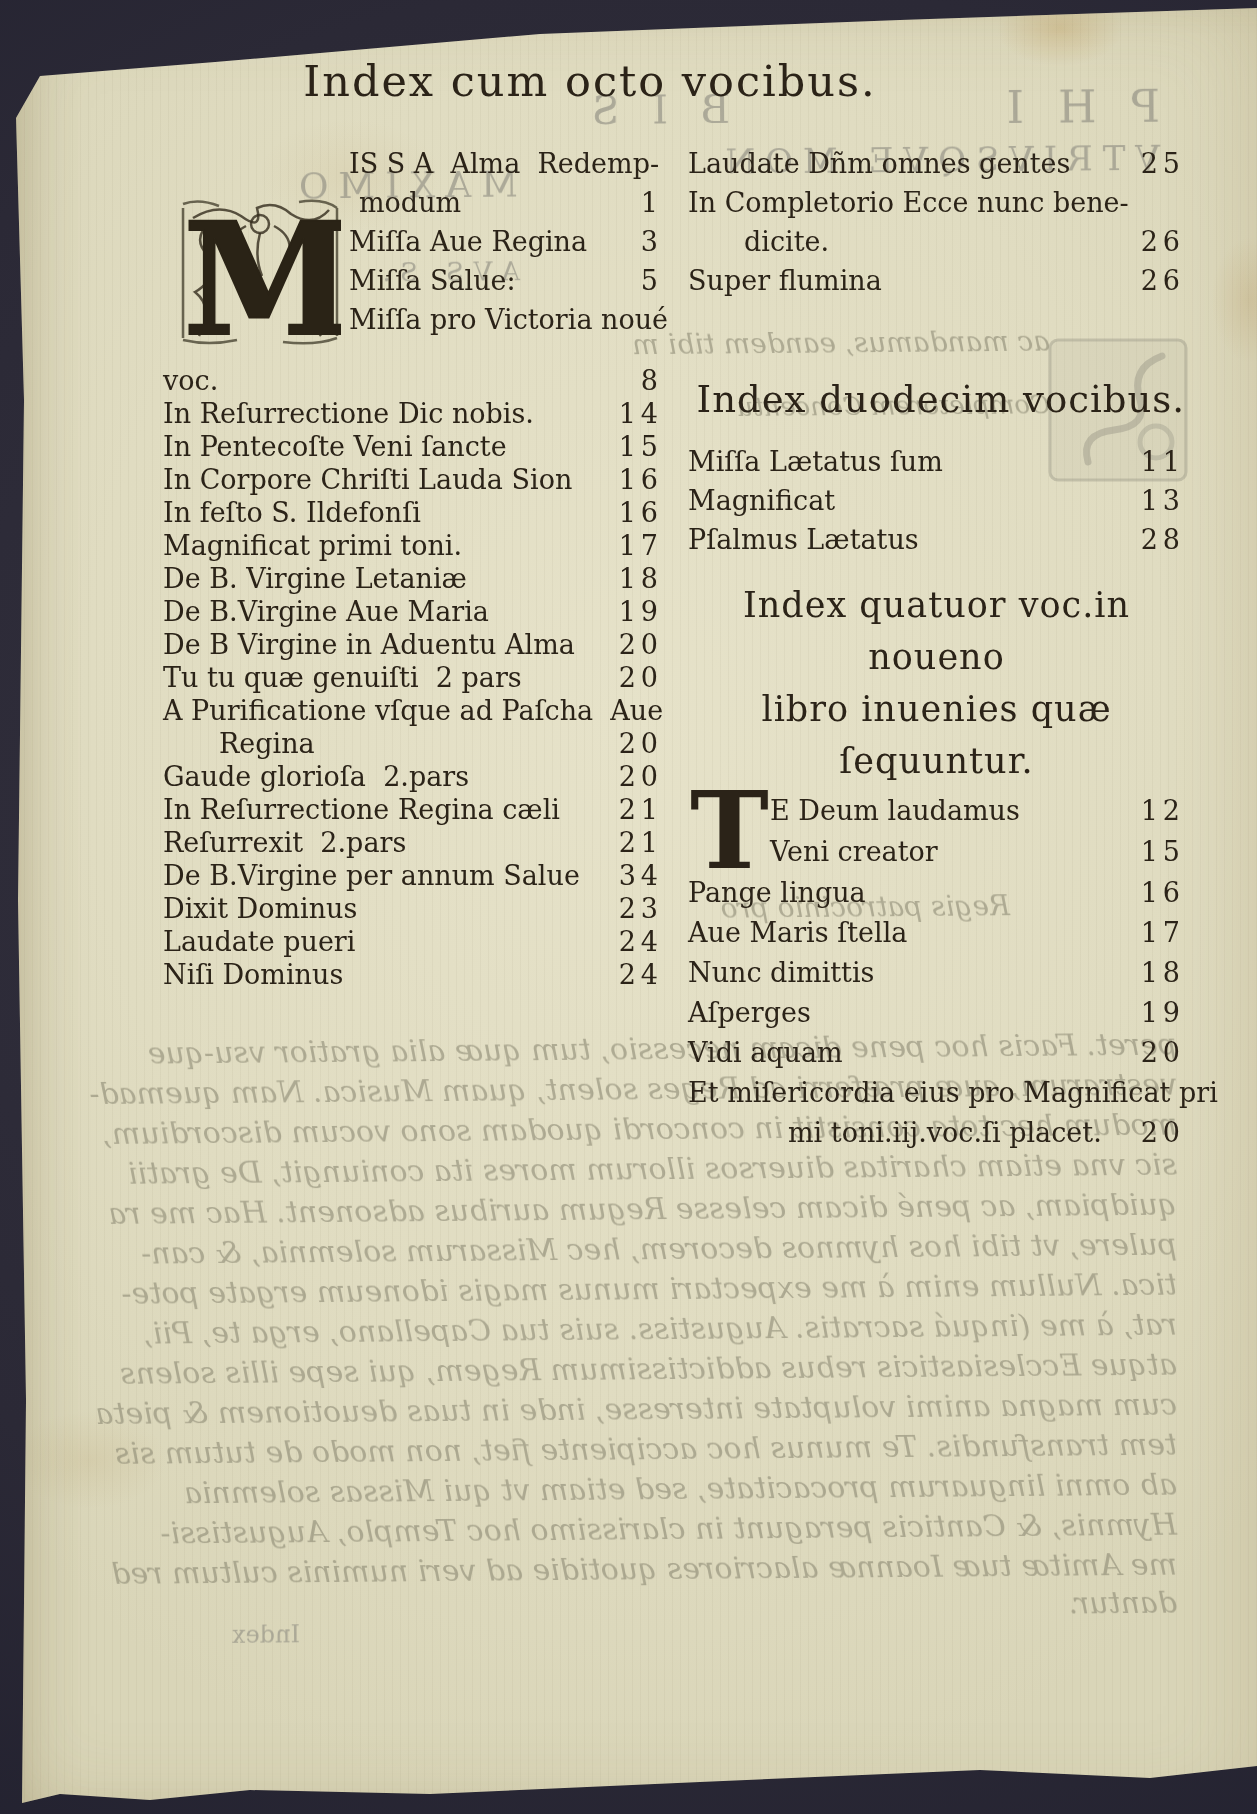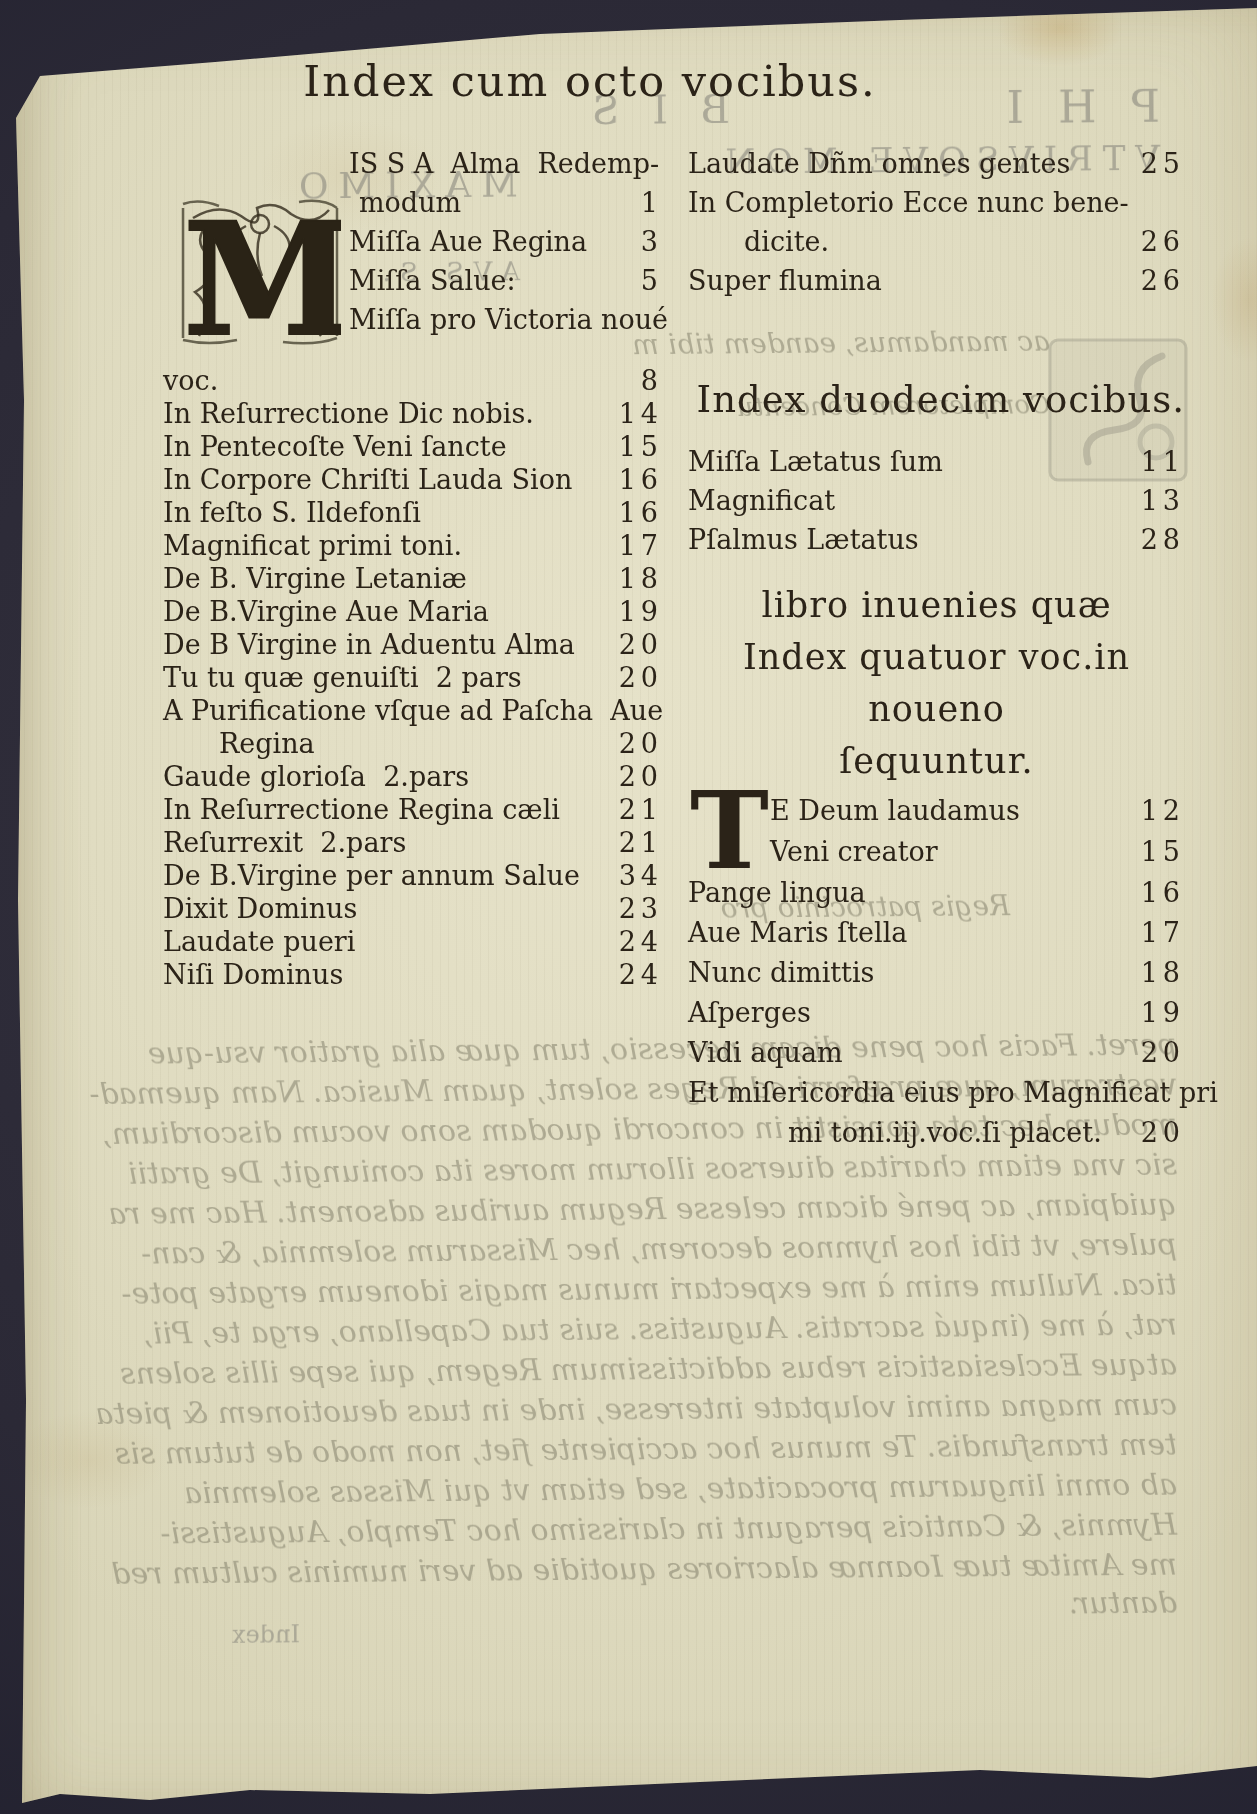--- a/index.html
+++ b/index.html
@@ -250,22 +250,22 @@
           <div class="row">
             <span class="t">Magnificat</span>
             <span class="n">13</span>
           </div>
           <div class="row">
             <span class="t">Pſalmus Lætatus</span>
             <span class="n">28</span>
           </div>
         </div>
       <div class="h3">
+        <div>Index quatuor voc.in noueno</div>
         <div>libro inuenies quæ</div>
-        <div>Index quatuor voc.in noueno</div>
         <div>ſequuntur.</div>
       </div>
       <div class="s3">
         <span class="initt">T</span>
         <div class="droprows2">
             <div class="row">
               <span class="t">E Deum laudamus</span>
               <span class="n">12</span>
             </div>
             <div class="row">

